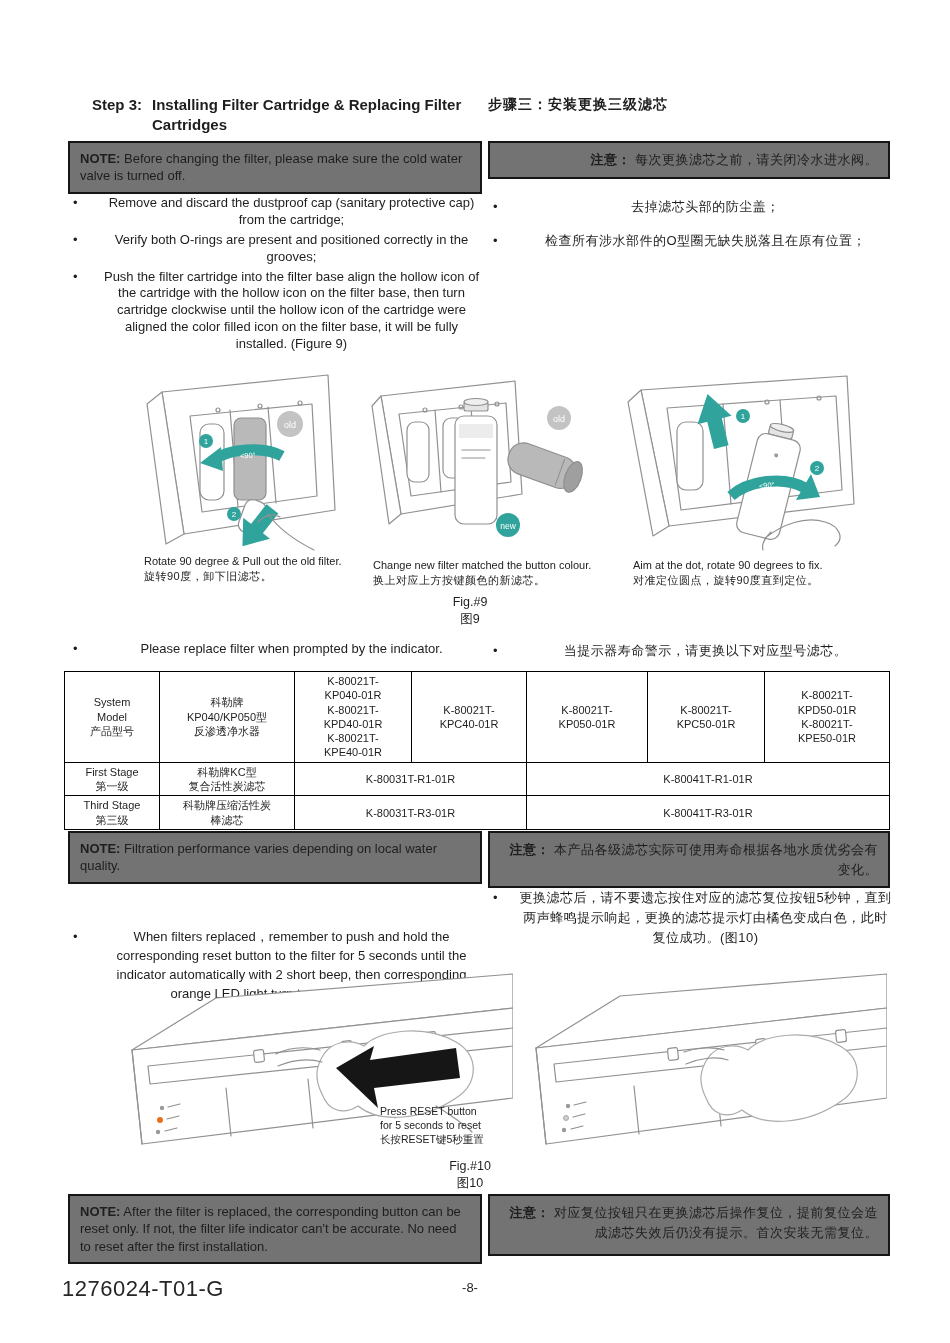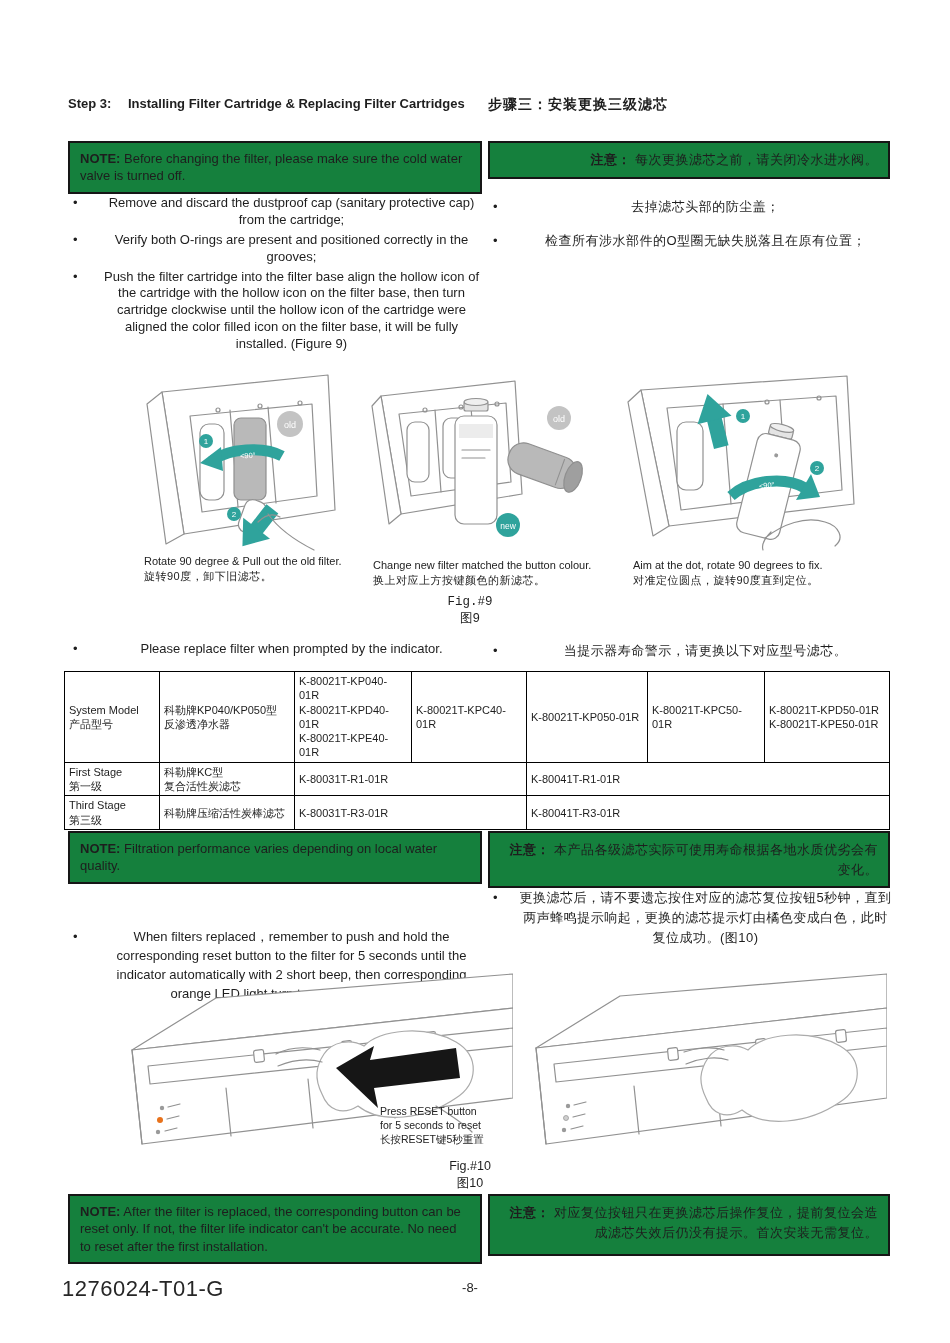--- a/index.html
+++ b/index.html
@@ -1,48 +1,48 @@
 <!DOCTYPE html>
 <html><head>
 <meta charset="utf-8">
 <style>
   html,body{margin:0;padding:0;background:#d9d9d9;}
   .page{position:relative;width:950px;height:1343px;margin:0 auto;background:#ffffff;
         font-family:"Liberation Sans","DejaVu Sans",sans-serif;color:#1e1e1e;overflow:hidden;}
   .abs{position:absolute;}
 
   
-  .h-en{font-weight:bold;font-size:13px;line-height:1.35;display:flex;}
+  .h-en{font-weight:bold;font-size:15px;line-height:1.35;display:flex;margin-left:24px;}
   .h-en .lbl{flex:none;width:60px;}
   .h-zh{font-weight:bold;font-size:14px;letter-spacing:1px;}
 
   
-  .note{border:2px solid #161616;padding:7px 10px;font-size:13px;line-height:1.34;background:#15803d;}
+  .note{border:2px solid #161616;padding:7px 10px;font-size:13px;line-height:1.34;background:#737373;}
   .note .b{font-weight:bold;}
   .note.zh{letter-spacing:0.5px;line-height:1.5;text-align:right;}
 
   
   .bullets{font-size:13px;line-height:1.3;}
   .bullet{display:flex;margin-bottom:3px;}
   .bullet::before{content:"\2022";flex:none;width:26px;padding-left:5px;font-size:13px;}
   .bullet .bt{flex:1;text-align:center;}
   .zhb .bullet{margin-bottom:14px;line-height:1.55;letter-spacing:0.5px;}
 
   
   .fig{font-size:0;}
   .fig svg{display:block;}
   .cap{font-size:11px;line-height:1.4;color:#222;}
   .cap .zhline{letter-spacing:0.5px;}
   .figlabel{font-size:12.5px;text-align:center;line-height:1.35;color:#1e1e1e;}
   .presscap{font-size:10.5px;line-height:1.35;color:#222;}
 
   
   table.parts{border-collapse:collapse;table-layout:fixed;width:825px;background:#fff;}
-  table.parts td{border:1.6px solid #000;text-align:left;vertical-align:middle;
-                 font-size:11px;line-height:1.3;padding:2px 4px;white-space:pre-line;}
+  table.parts td{border:1.6px solid #000;text-align:center;vertical-align:middle;
+                 font-size:11px;line-height:1.3;padding:2px 18px;white-space:pre-line;}
 
   
   .footer-doc{font-size:22px;color:#262626;letter-spacing:0.5px;}
   .footer-page{font-size:13px;color:#262626;}
 
   
   .lnf{fill:none;stroke:#919191;stroke-width:1.2;stroke-linejoin:round;stroke-linecap:round;}
   .lnw{fill:#ffffff;stroke:#919191;stroke-width:1.2;stroke-linejoin:round;}
   .wt{fill:#ffffff;font-family:"Liberation Sans",sans-serif;text-anchor:middle;}
 </style>
@@ -213,21 +213,21 @@
         <text class="wt" x="202" y="105" font-size="8">2</text>
       </g>
       <path class="lnf" d="M150,172 C168,158 190,150 210,156 C224,160 230,172 220,180 M156,166 C150,172 146,178 148,184"></path>
     </svg>
     <div class="cap" style="margin-left:18px;margin-top:4px;">
       <div>Aim at the dot, rotate 90 degrees to fix.</div>
       <div class="zhline">对准定位圆点，旋转90度直到定位。</div>
     </div>
   </div>
 
-  <div class="abs figlabel" style="left:420px;top:594px;width:100px;font-family:Liberation Mono, monospace;">
+  <div class="abs figlabel" style="left:420px;top:594px;width:100px;">
     <div>Fig.#9</div>
     <div>图9</div>
   </div>
 
   <div class="abs bullets" style="left:68px;top:641px;width:416px;">
     <div class="bullet">
         <span class="bt">Please replace filter when prompted by the indicator.</span>
       </div>
   </div>
   <div class="abs bullets zhb" style="left:488px;top:641px;width:404px;">

